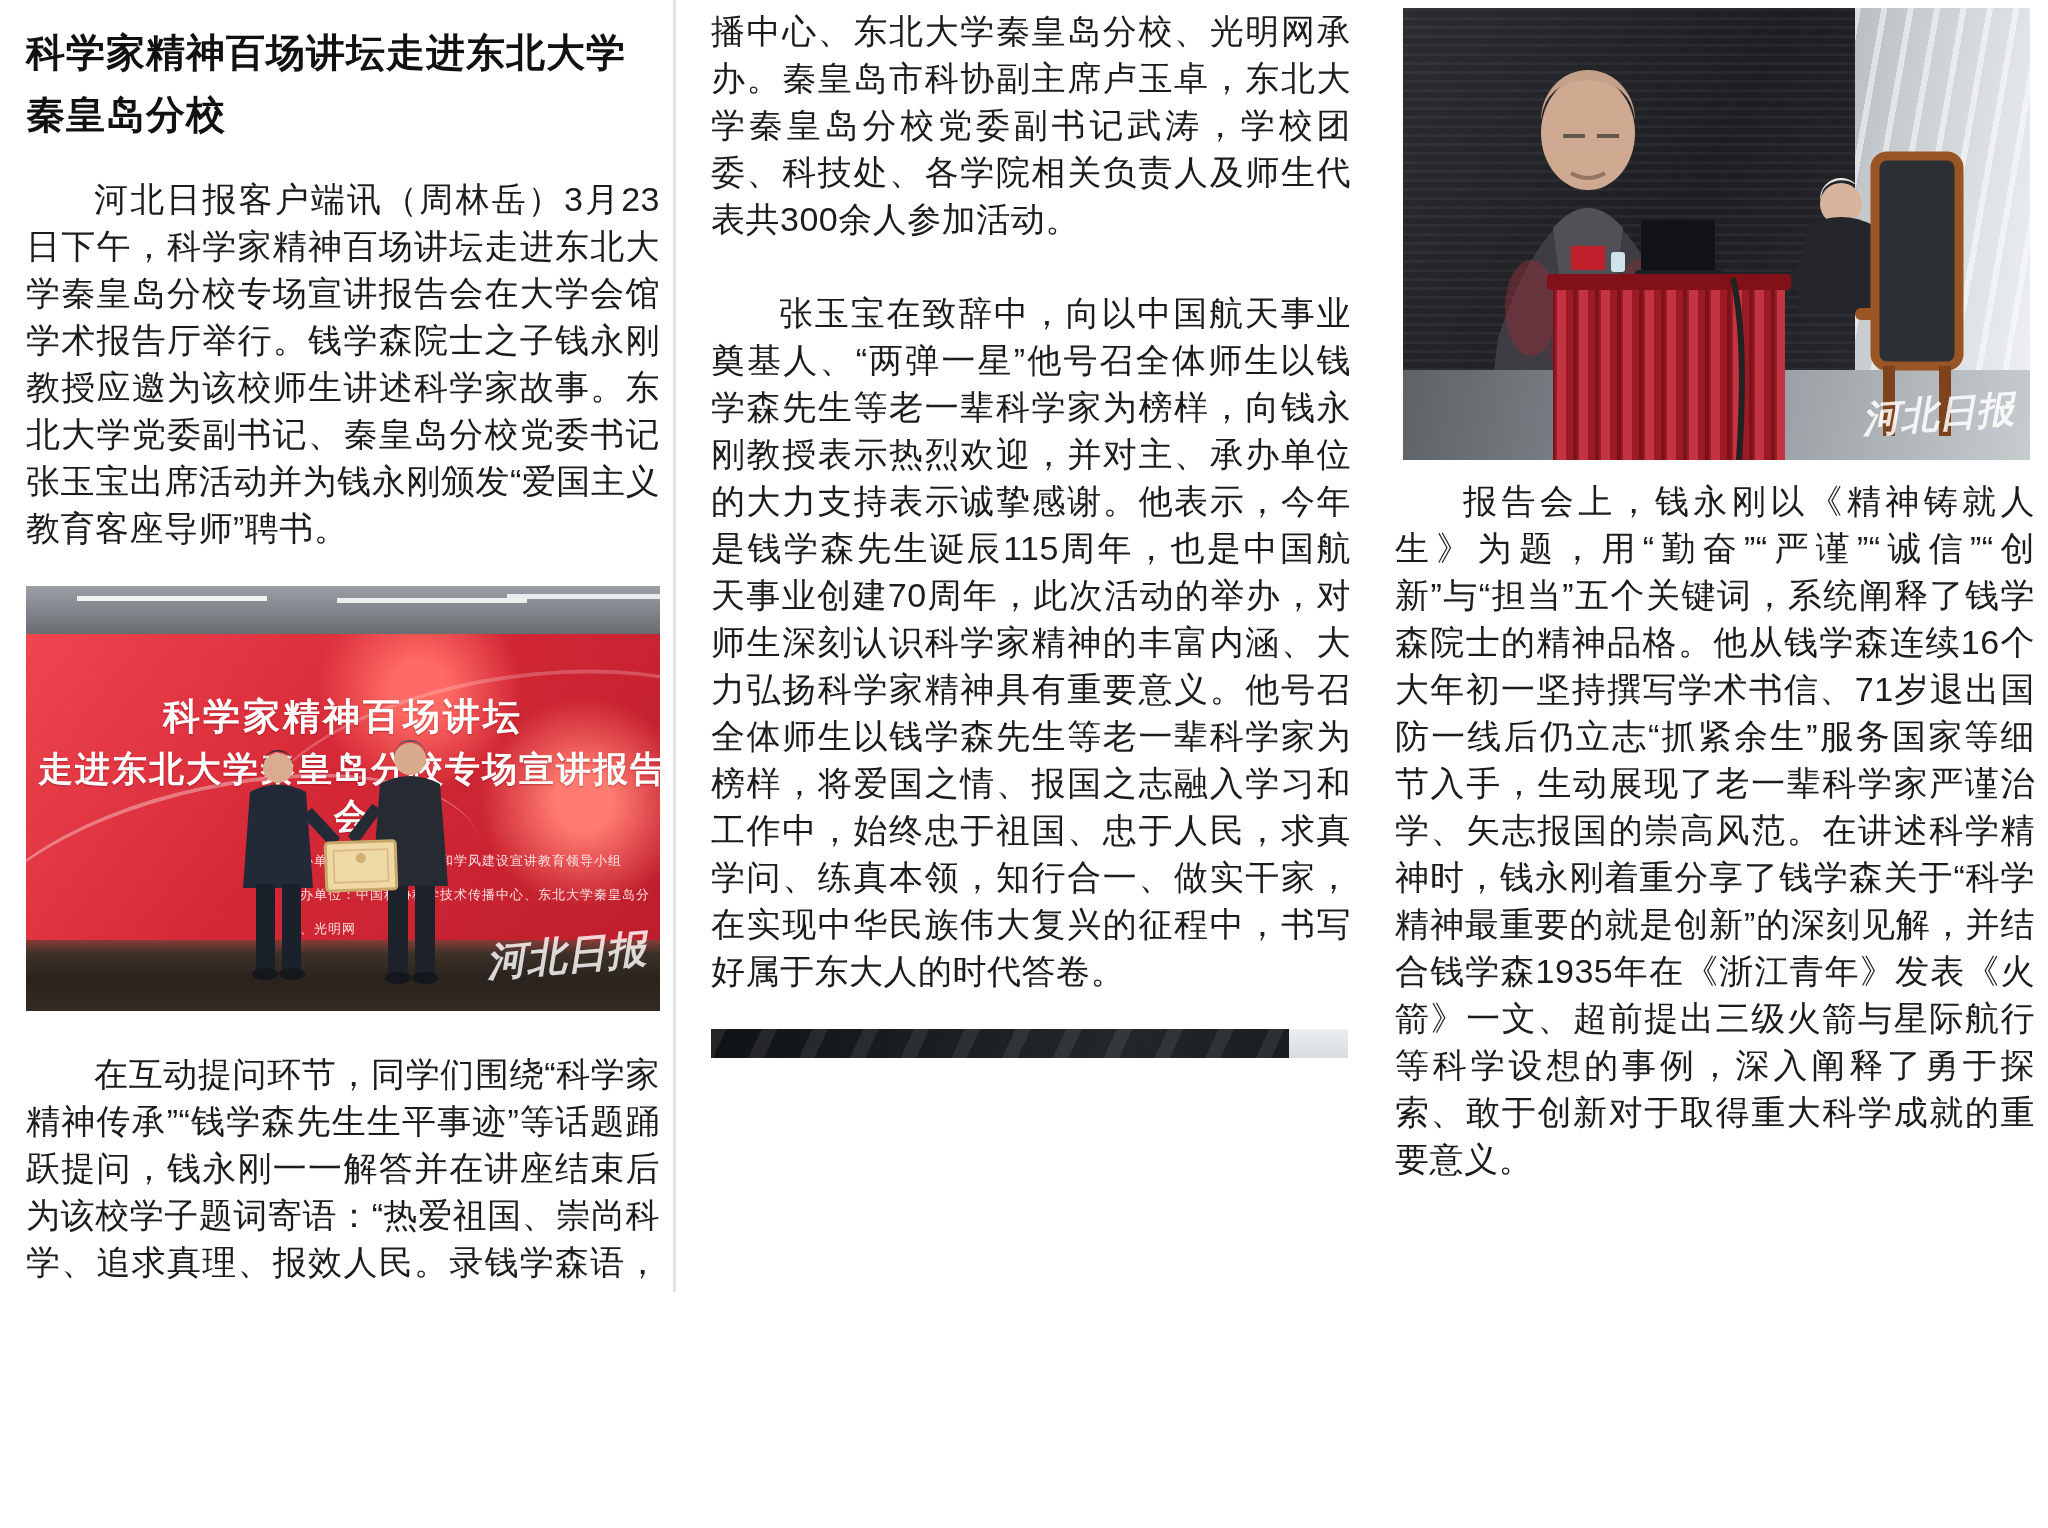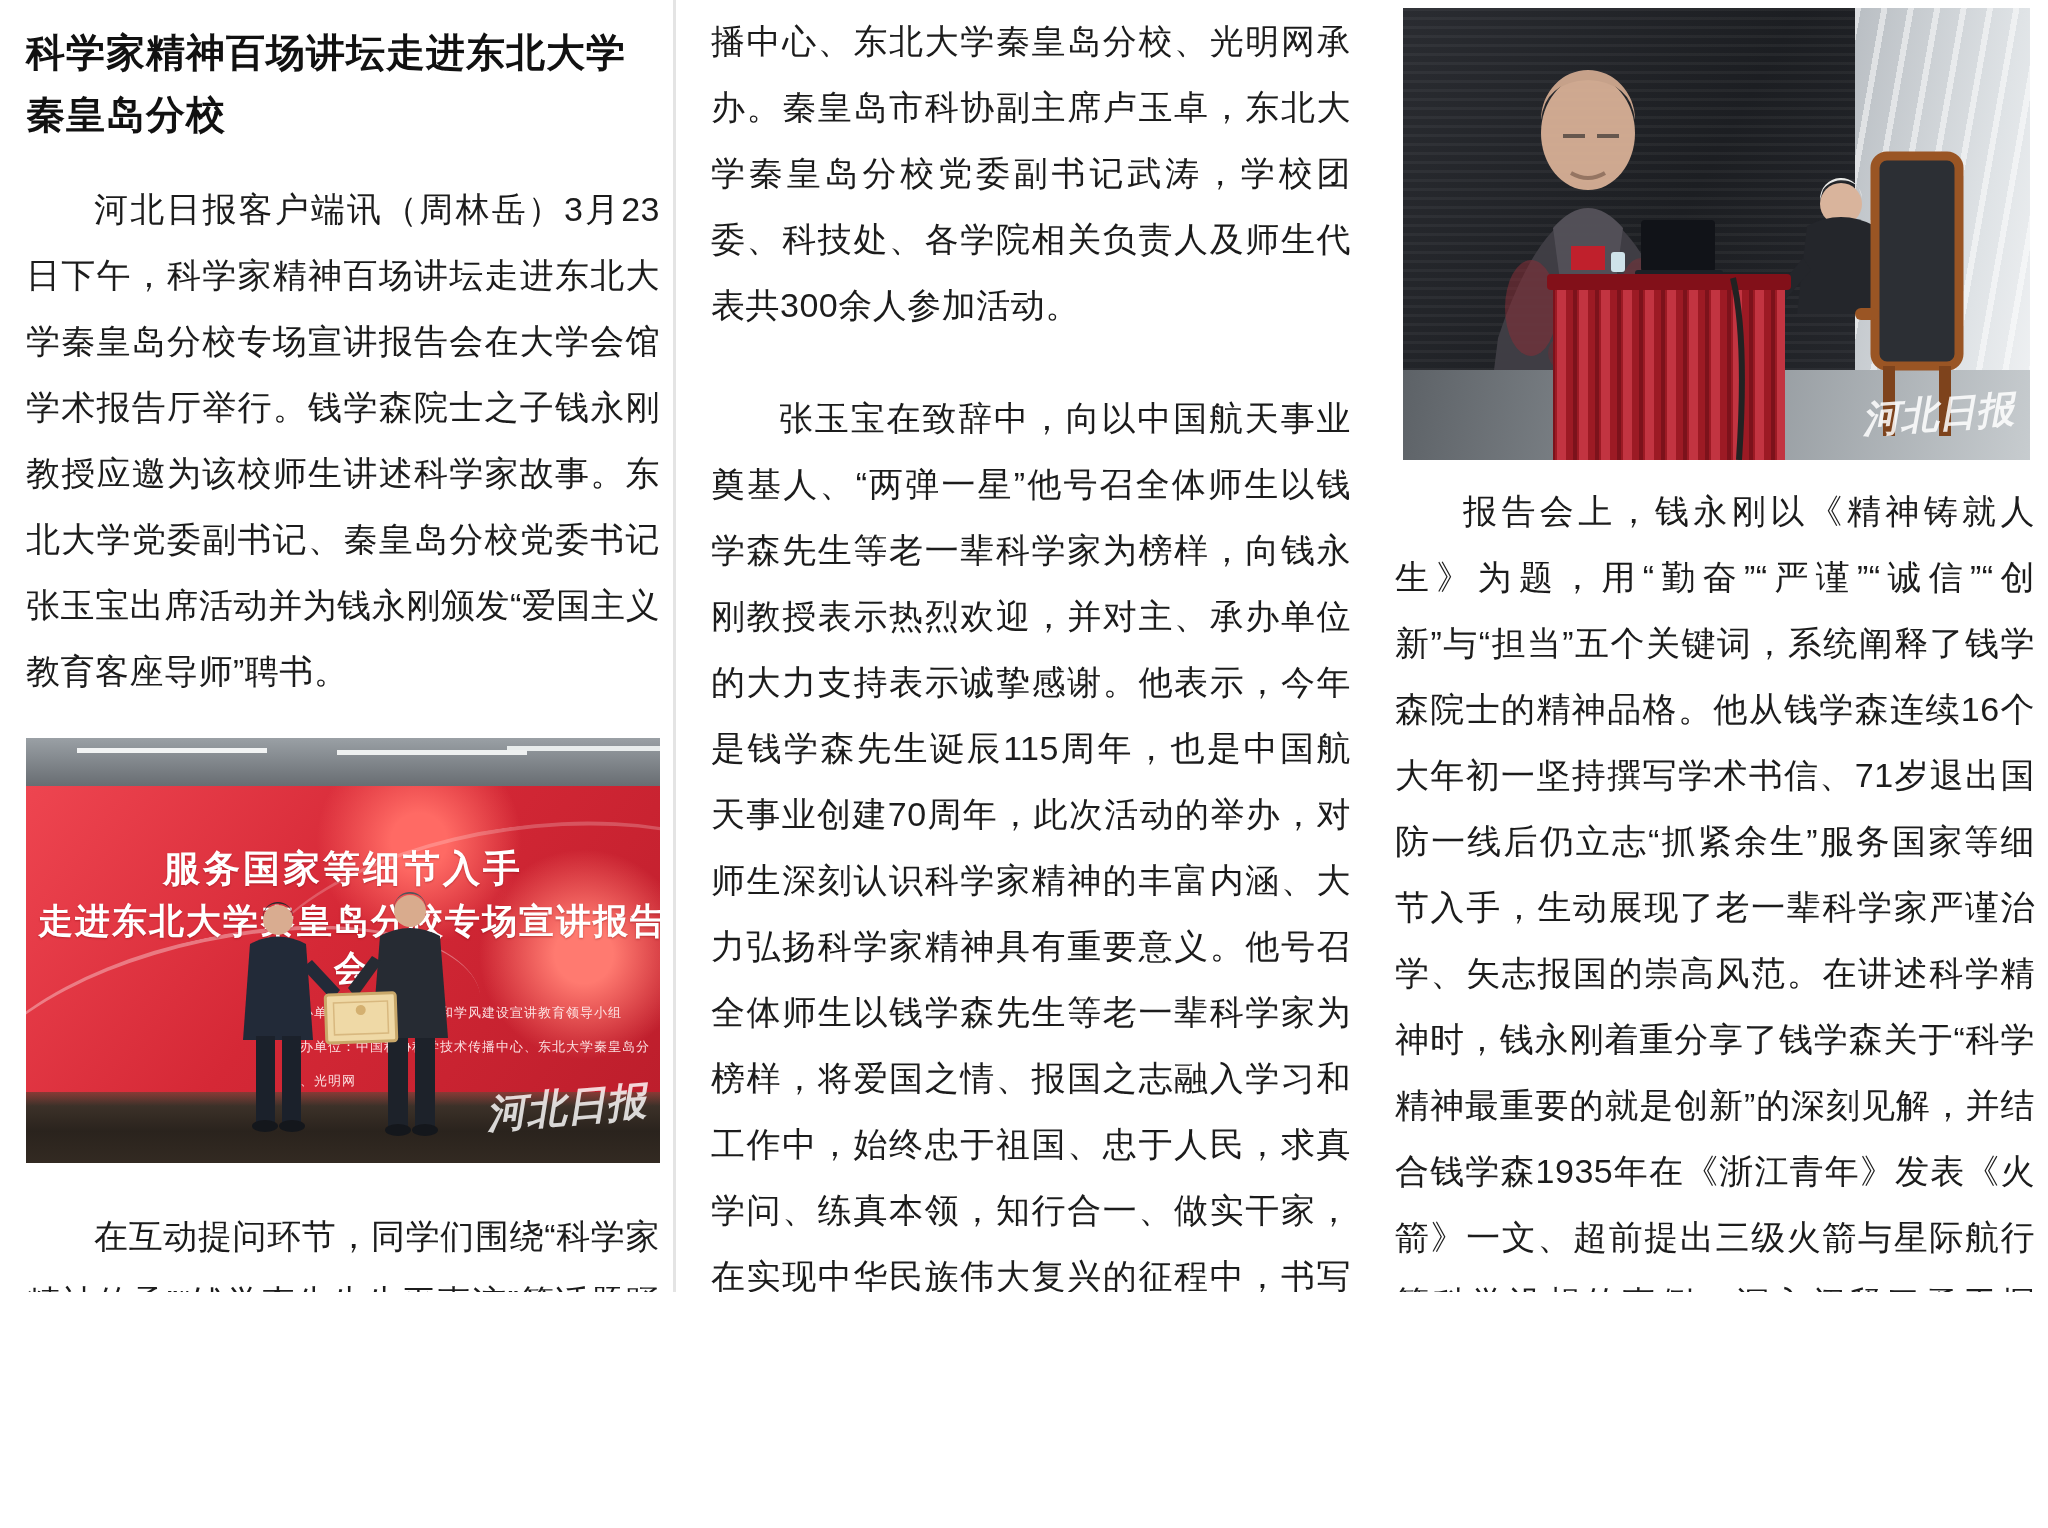--- a/index.html
+++ b/index.html
@@ -11,21 +11,21 @@
   .col{position:absolute;top:0;}
   .col1{left:26px;width:634px;}
   .col2{left:711px;width:640px;}
   .col3{left:1395px;width:640px;}
 
   .headline{margin-top:22px;font-size:39px;line-height:62px;font-weight:700;color:#111;letter-spacing:1px;word-break:break-all;}
   .meta{font-size:24px;line-height:34px;color:#a8a8a8;}
   .meta.source{margin-top:18px;}
   .meta.date{margin-top:2px;}
 
-  .para{font-size:34px;line-height:66px;text-align:justify;word-break:break-all;letter-spacing:.5px;color:#1c1c1c;}
+  .para{font-size:34px;line-height:47px;text-align:justify;word-break:break-all;letter-spacing:.5px;color:#1c1c1c;}
   .ind{text-indent:2em;}
   .p-a{margin-top:30px;}
   .p-b{margin-top:50px;}
   .p-c{margin-top:40px;}
   .col2 .first{margin-top:8px;}
   .gap{margin-top:47px;}
   .col3 .after-photo{margin-top:18px;}
 
   
   .divider-track{position:absolute;left:673px;top:0;width:3px;height:1528px;background:#e4e4e4;}
@@ -79,21 +79,21 @@
   <div class="col col1">
     <h1 class="headline">科学家精神百场讲坛走进东北大学秦皇岛分校</h1>
 
     <p class="para ind p-a">河北日报客户端讯（周林岳）3月23日下午，科学家精神百场讲坛走进东北大学秦皇岛分校专场宣讲报告会在大学会馆学术报告厅举行。钱学森院士之子钱永刚教授应邀为该校师生讲述科学家故事。东北大学党委副书记、秦皇岛分校党委书记张玉宝出席活动并为钱永刚颁发“爱国主义教育客座导师”聘书。</p>
 
     <div class="photo1">
       <div class="p1-ceiling"></div>
       <div class="p1-screen">
         <div class="p1-swoosh"></div>
         <div class="p1-swoosh s2"></div>
-        <div class="p1-t1">服务国家等细节入手</div>
+        <div class="p1-t1">科学家精神百场讲坛</div>
         <div class="p1-t2">走进东北大学秦皇岛分校专场宣讲报告会</div>
         <div class="p1-org">
           <div>主办单位：全国科学道德和学风建设宣讲教育领导小组</div>
           <div>承办单位：中国科协科学技术传播中心、东北大学秦皇岛分校、光明网</div>
         </div>
       </div>
       <div class="p1-floor"></div>
       <svg class="p1-svg" width="634" height="425" viewBox="0 0 634 425">
 
         <circle cx="252" cy="182" r="15" fill="#d9ac90"></circle>

